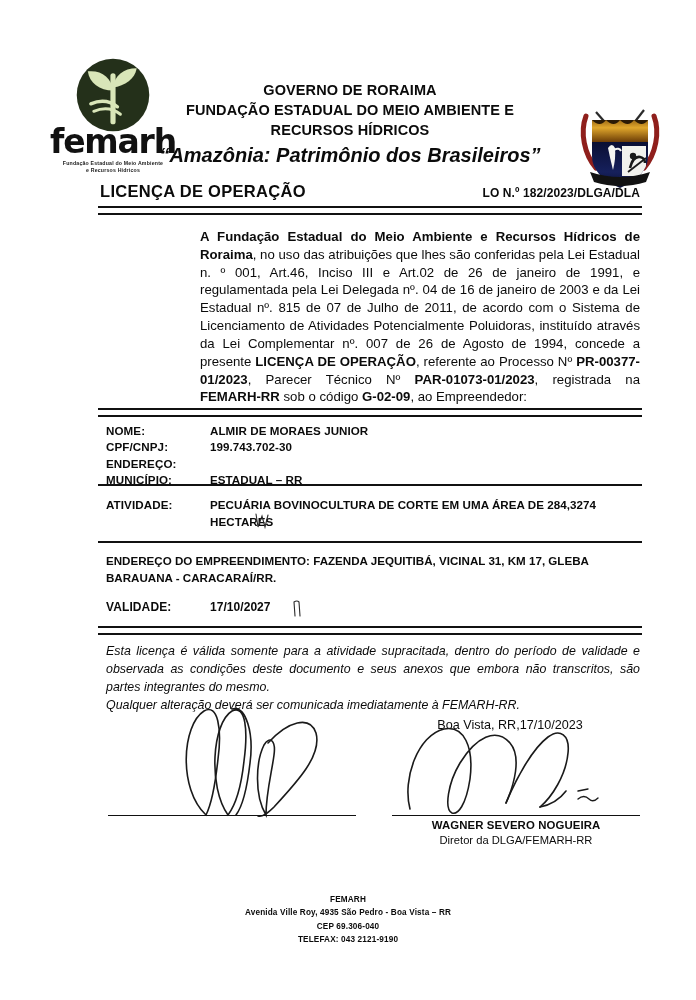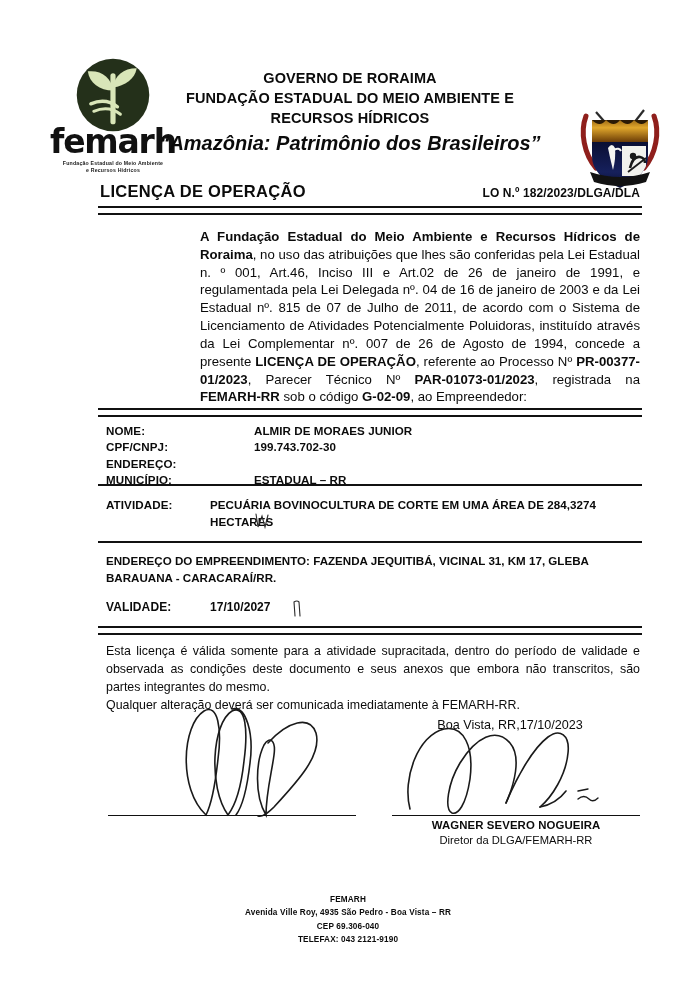--- a/index.html
+++ b/index.html
@@ -56,21 +56,21 @@
     font-size: 5.2px;
     font-weight: bold;
     line-height: 1.35;
     color: #1a1a1a;
     margin-top: 2px;
     letter-spacing: .2px;
   }
   .header-titles {
     position: absolute;
     left: 150px;
-    top: 20px;
+    top: 32px;
     width: 400px;
     text-align: center;
   }
   .h-line {
     font-weight: bold;
     font-size: 14.5px;
     line-height: 1.38;
     letter-spacing: .1px;
   }
   .h-motto {
@@ -141,21 +141,20 @@
     position: absolute;
     left: 106px;
     top: 423px;
     width: 540px;
     font-size: 11.6px;
     font-weight: bold;
     line-height: 1.42;
   }
   .field-row {
     display: flex;
-    gap: 44px;
   }
   .field-label {
     width: 104px;
     flex: 0 0 104px;
     letter-spacing: .1px;
   }
   .field-value {
     flex: 1 1 auto;
     letter-spacing: .05px;
   }
@@ -197,21 +196,21 @@
   
   .closing {
     position: absolute;
     left: 106px;
     top: 643px;
     width: 534px;
     font-size: 12.4px;
     line-height: 1.45;
     text-align: justify;
   }
-  .closing p { margin: 0; }
+  .closing p { margin: 0; font-style: italic; }
   .closing .no-justify { text-align: left; }
 
   .place-date {
     position: absolute;
     left: 380px;
     top: 718px;
     width: 260px;
     text-align: center;
     font-size: 12.6px;
   }

